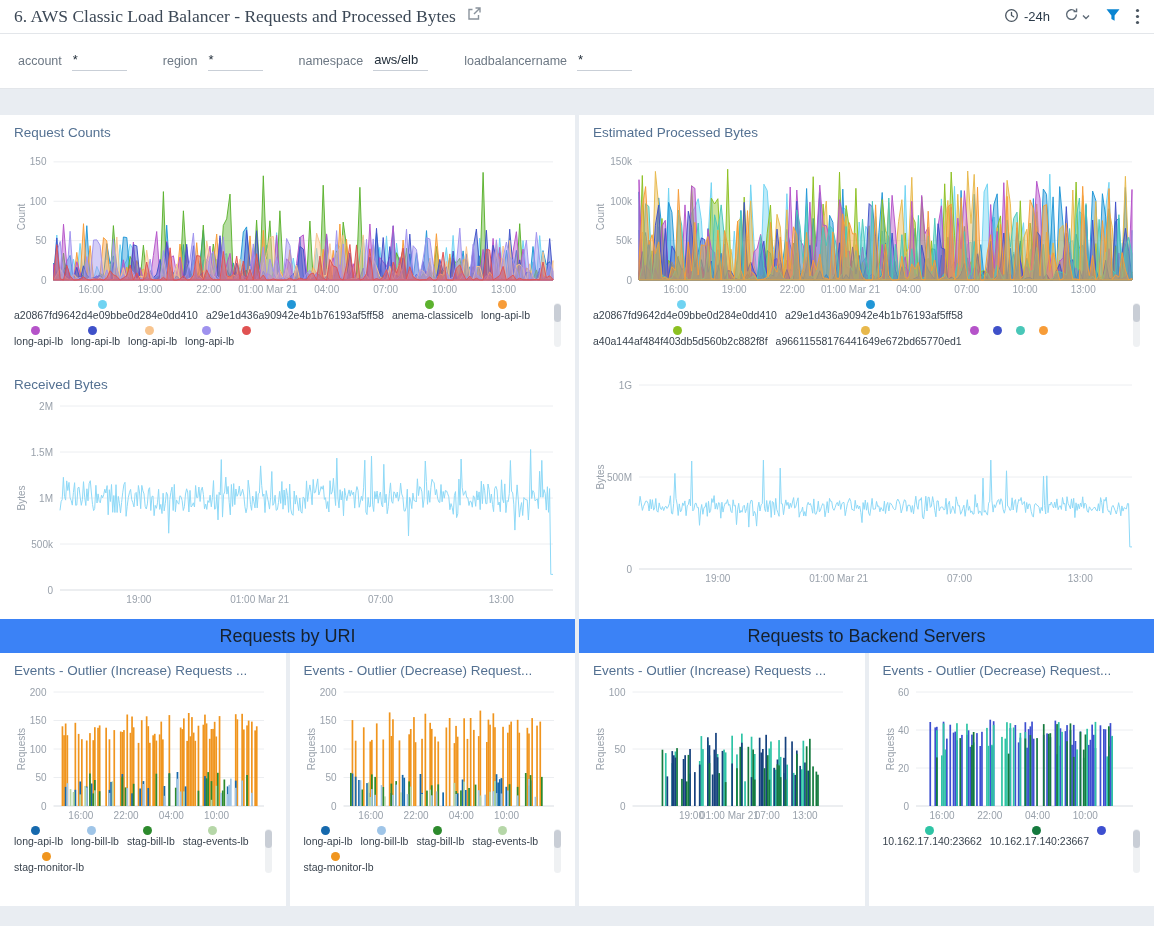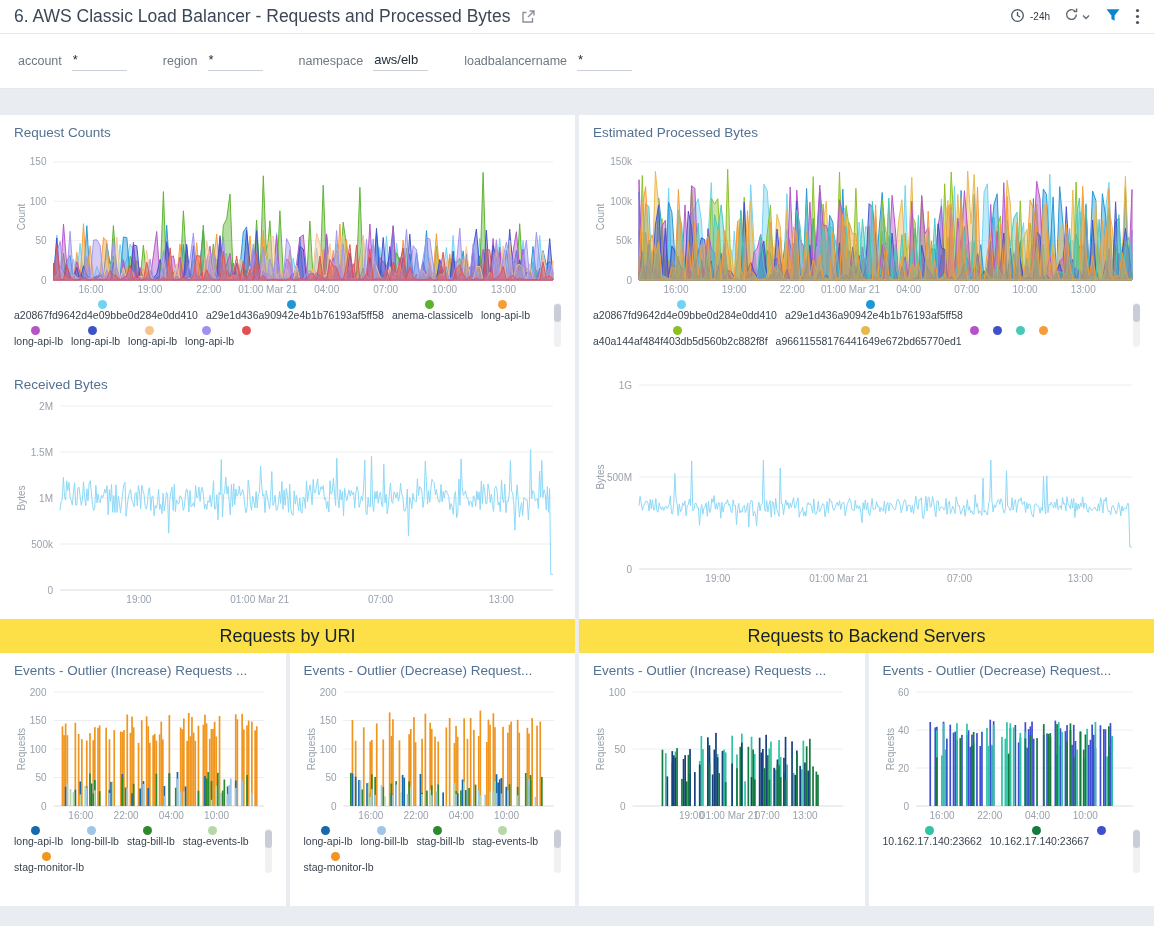--- a/index.html
+++ b/index.html
@@ -11,24 +11,24 @@
     color:#2b3540;
   }
   svg text { font-family:"Liberation Sans", sans-serif; }
 
   
   .header {
     height:34px; background:#fff; border-bottom:1px solid #e3e6ea;
     display:flex; align-items:center; justify-content:space-between;
     padding:0 14px;
   }
-  .title-wrap { display:flex; align-items:center; gap:10px; }
+  .title-wrap { display:flex; align-items:flex-start; gap:10px;font-family:Liberation Serif, serif; }
   .page-title { font-size:17.5px; color:#3c4856; }
   .header-right { display:flex; align-items:center; gap:14px; }
-  .time-range { font-size:10px; color:#2b3a49; display:flex; align-items:center; gap:5px; cursor:pointer; }
+  .time-range { font-size:13px; color:#2b3a49; display:flex; align-items:center; gap:5px; cursor:pointer; }
   .icon-btn { display:flex; align-items:center; gap:2px; cursor:pointer; }
 
   
   .filter-bar {
     height:55px; background:#fff; border-bottom:1px solid #e3e6ea;
     display:flex; align-items:center; gap:36px; padding:0 18px;
   }
   .field { display:flex; align-items:center; gap:10px; }
   .field-label { font-size:12.5px; color:#6d7884; }
   .field-value {
@@ -41,21 +41,21 @@
   .row.first { margin-top:26px; }
   .panel { background:#fff; padding:10px 14px; overflow:hidden; }
   .panel.half { width:575px; height:252px; }
   .panel.tall { width:575px; height:252px; }
   .panel.quarter { flex:1; height:253px; }
   .panel-title {
     margin:0 0 6px 0; font-size:13.5px; font-weight:normal; color:#547192;
     white-space:nowrap; overflow:hidden; text-overflow:ellipsis;
   }
   .band {
-    width:575px; height:34px; background:#fde047;
+    width:575px; height:34px; background:#3b82f6;
     display:flex; align-items:center; justify-content:center;
     font-size:18px; color:#16212c;
   }
 
   .chart { width:100%; }
   .chart-lg { height:150px; }
   .chart-xl { height:208px; }
   .chart-sm { height:138px; }
 
   

